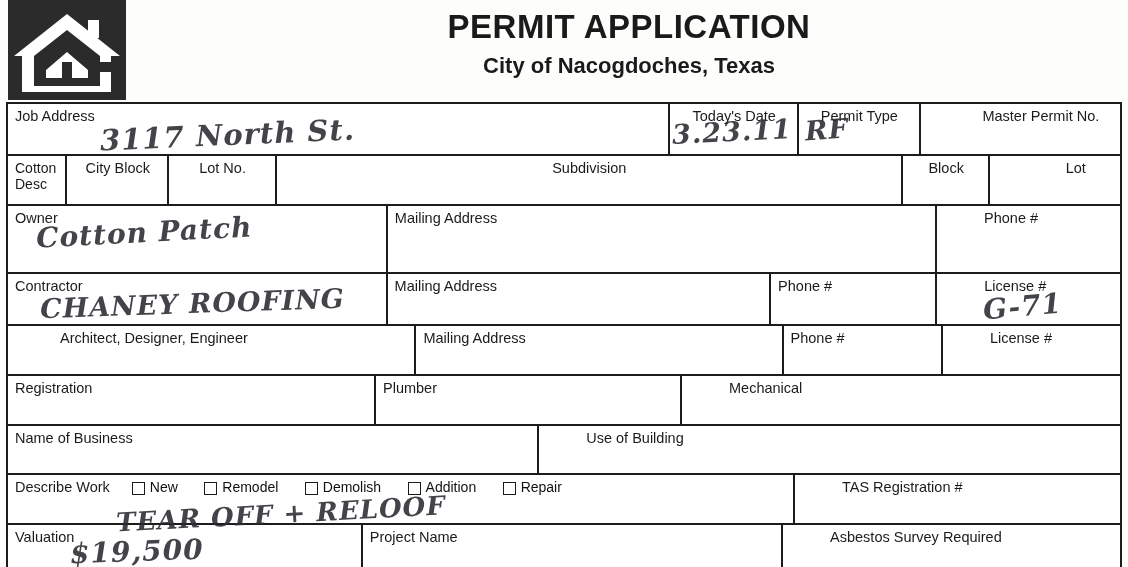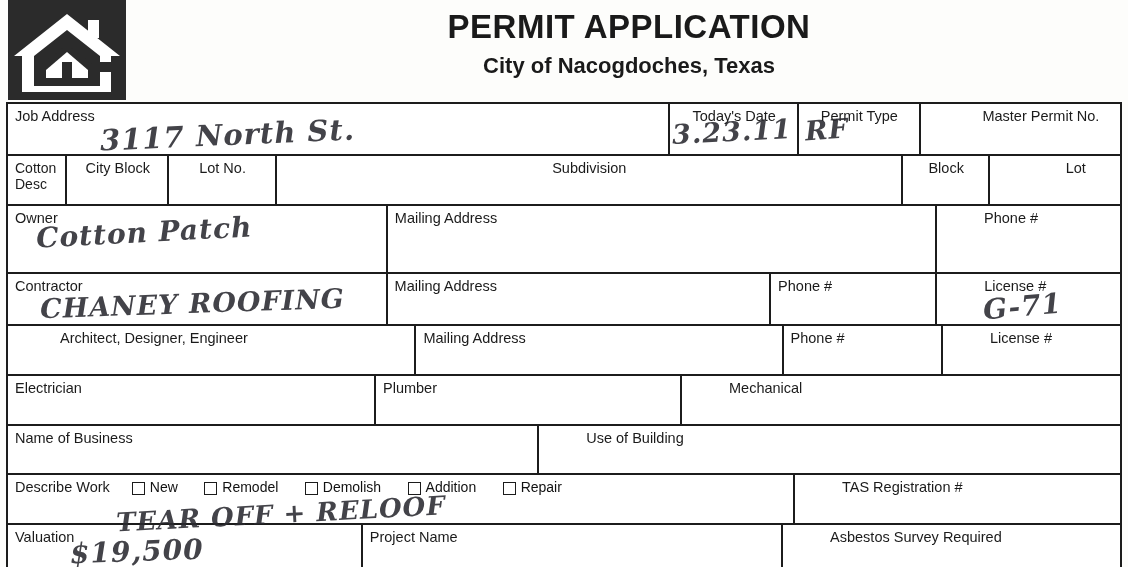--- a/index.html
+++ b/index.html
@@ -235,21 +235,21 @@
       <div class="cell" style="width:172px;">
         <div class="lbl">Phone #</div>
       </div>
       <div class="cell" style="width:148px;">
         <div class="lbl">License #</div>
       </div>
     </div>
 
     <div class="row" style="height:50px;">
       <div class="cell" style="width:368px;">
-        <div class="lbl">Electrician</div>
+        <div class="lbl">Registration</div>
       </div>
       <div class="cell" style="width:306px;">
         <div class="lbl">Plumber</div>
       </div>
       <div class="cell" style="width:358px;">
         <div class="lbl">Mechanical</div>
       </div>
     </div>
 
     <div class="row" style="height:49px;">

